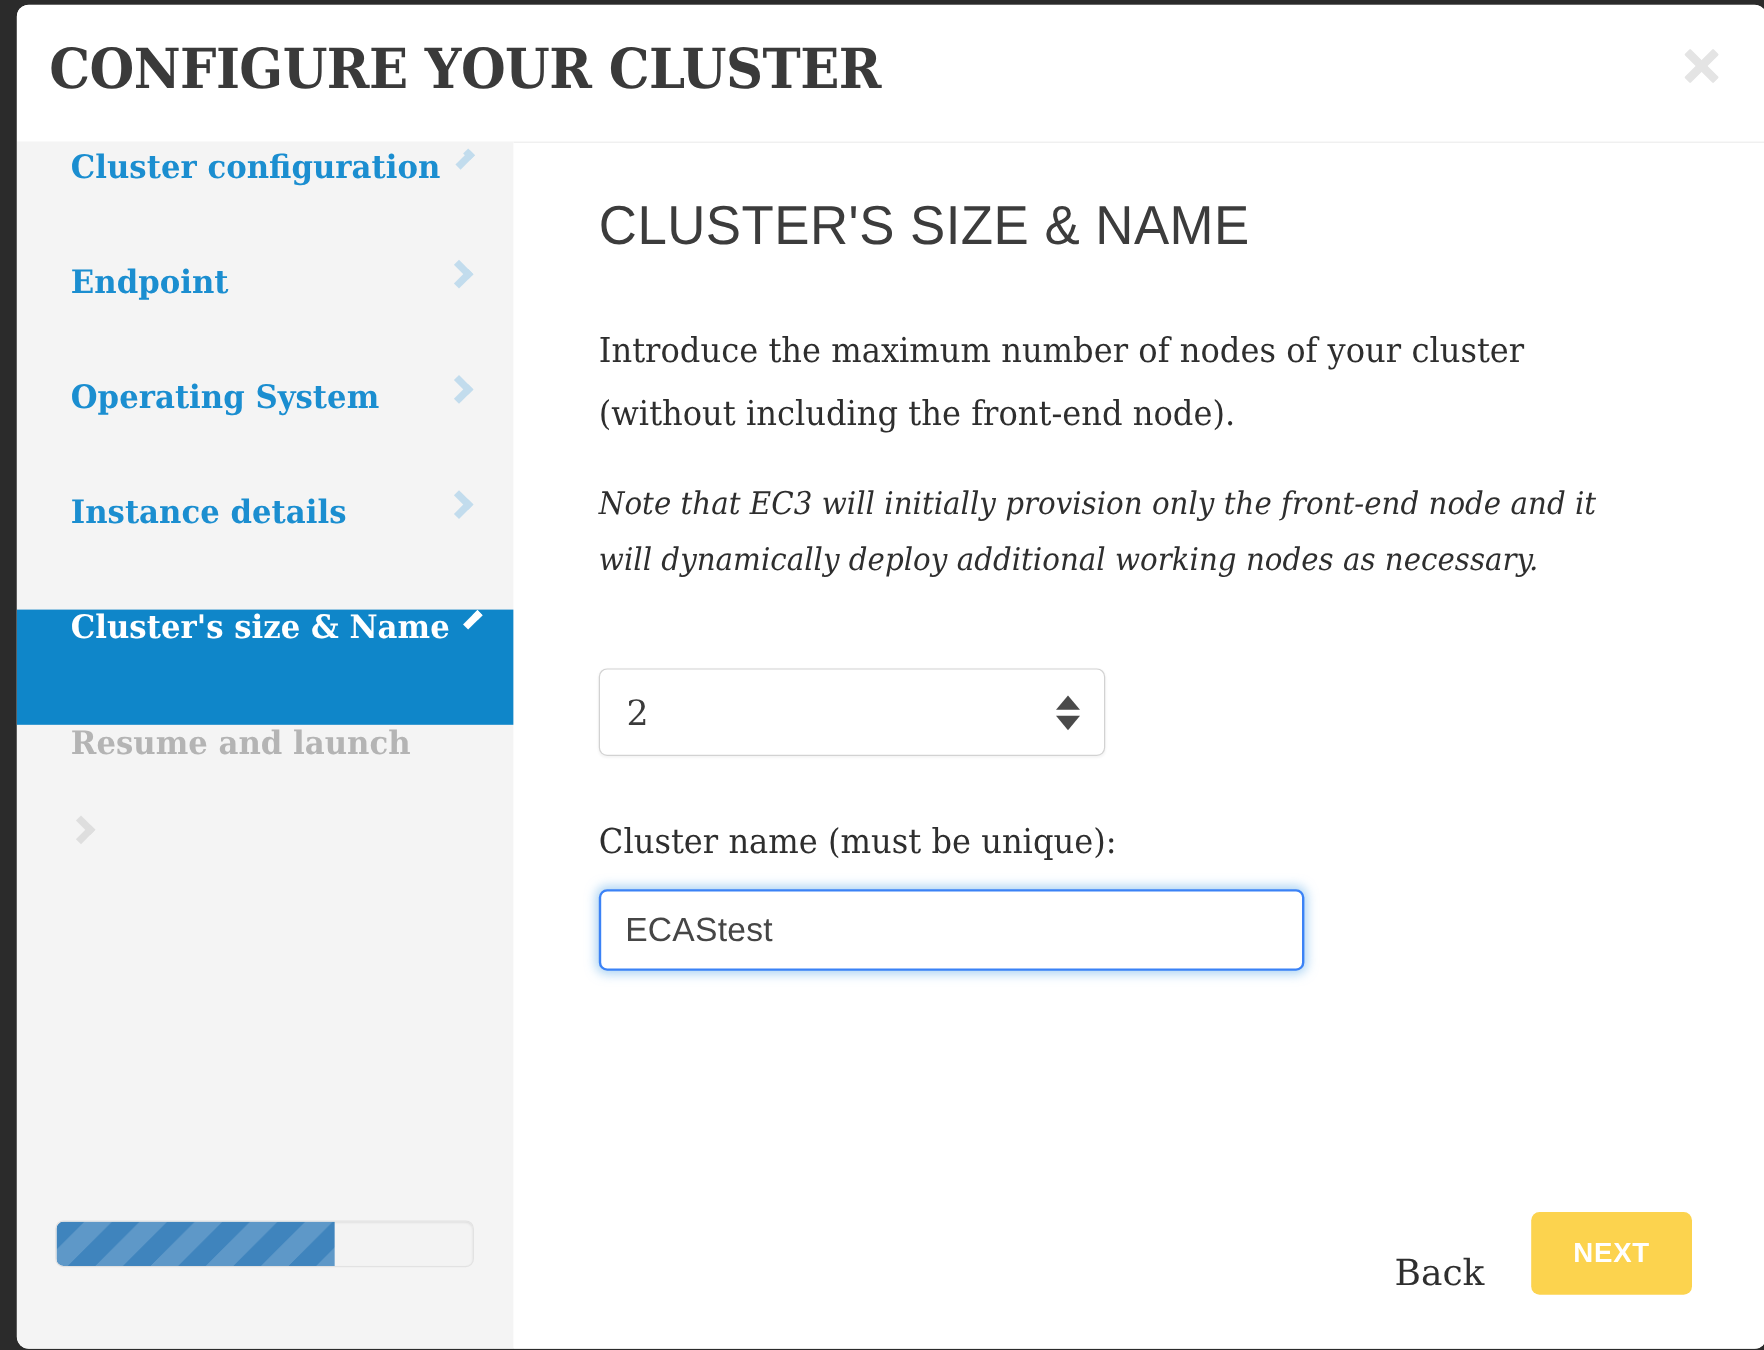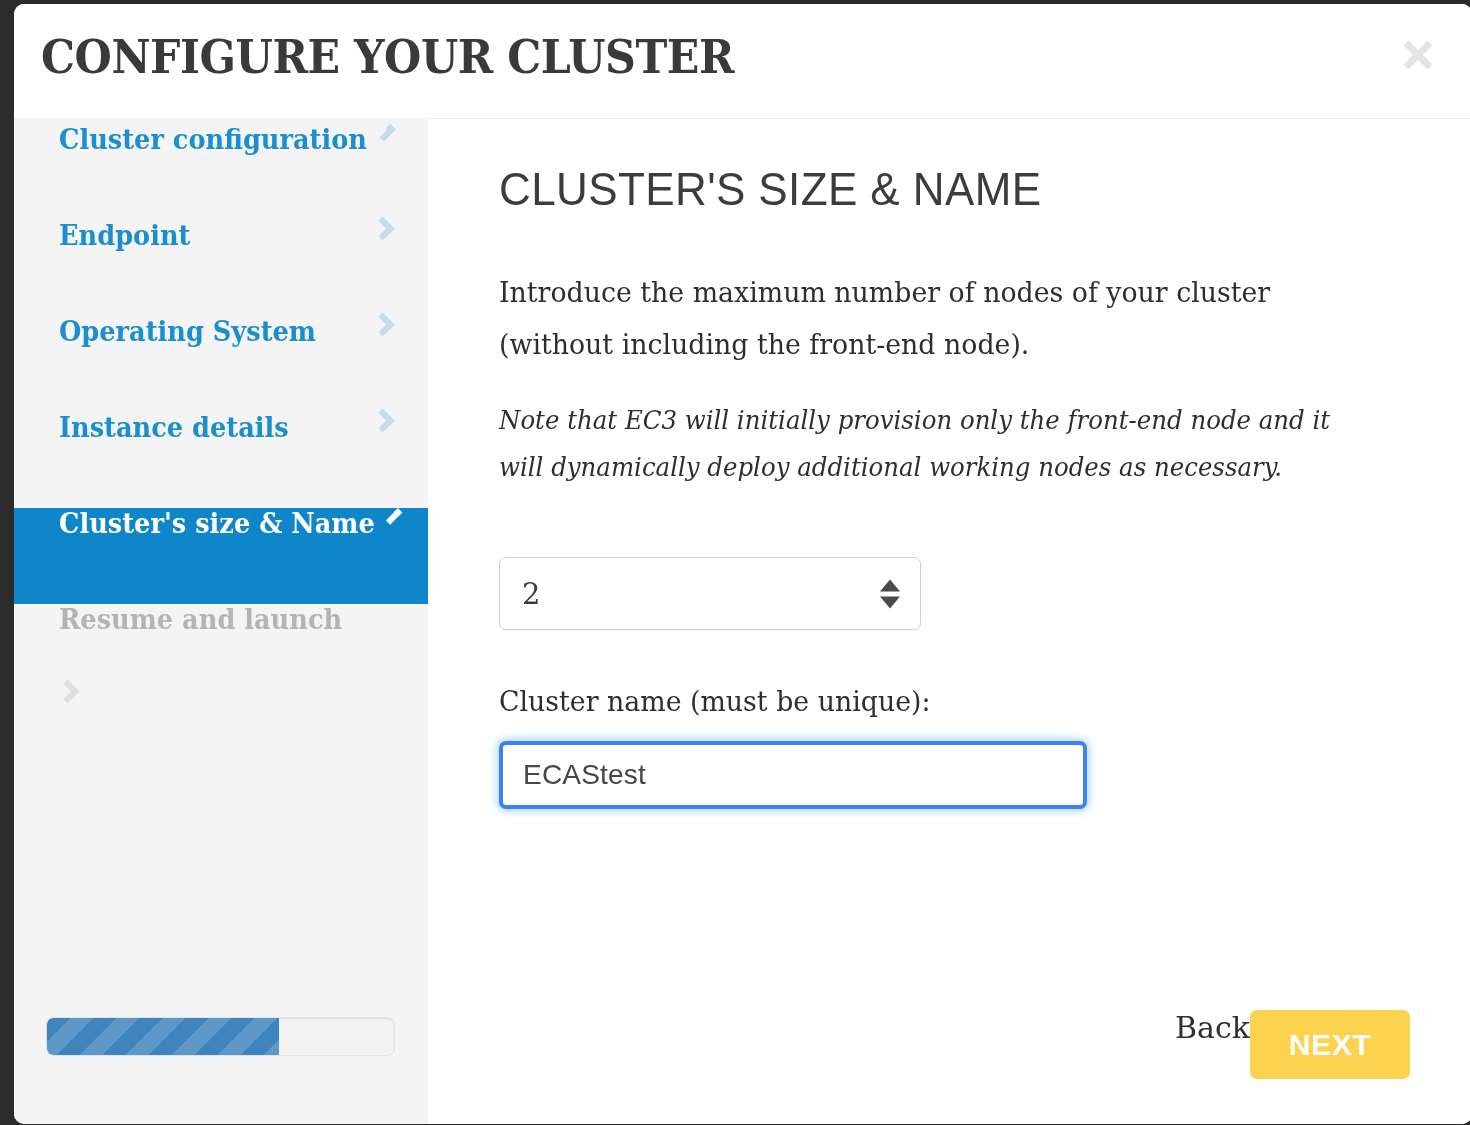--- a/index.html
+++ b/index.html
@@ -234,62 +234,63 @@
     font-family: "DejaVu Serif", "Liberation Serif", serif;
     font-size: 28.5px;
     color: #2e2e2e;
     transform: scaleX(0.94);
     transform-origin: left top;
   }
   .text-field {
     margin-top: 23px;
     width: 588px;
     height: 68px;
-    border: 4px solid #3b82f6;
+    border: 2px solid #3b82f6;
     border-radius: 7px;
     background: #ffffff;
     box-shadow: 0 0 9px 2px rgba(102,175,233,0.55);
     display: flex;
     align-items: center;
     padding: 0 20px;
   }
   .text-field-value {
     font-family: "Liberation Sans", sans-serif;
     font-size: 28px;
     color: #464646;
     letter-spacing: 0.2px;
   }
 
   
   .footer-actions {
     position: absolute;
     right: 62px;
     bottom: 45px;
     display: flex;
-    align-items: flex-start;
+    align-items: flex-end;
+    gap: 39px;
   }
   .back-button {
     font-family: "DejaVu Serif", "Liberation Serif", serif;
     font-size: 30px;
     color: #2f2f2f;
     cursor: pointer;
     background: none;
     border: none;
     padding: 0;
   }
   .next-button {
     font-family: "Liberation Sans", sans-serif;
     font-weight: bold;
-    font-size: 30px;
+    font-size: 23px;
     letter-spacing: 0.6px;
     color: #ffffff;
     background: #fcd34e;
     border: none;
     border-radius: 7px;
-    width: 160px;
+    width: 134px;
     height: 69px;
     cursor: pointer;
   }
 </style>
 </head>
 <body>
 
 <div class="modal">
 
   <div class="modal-header">

